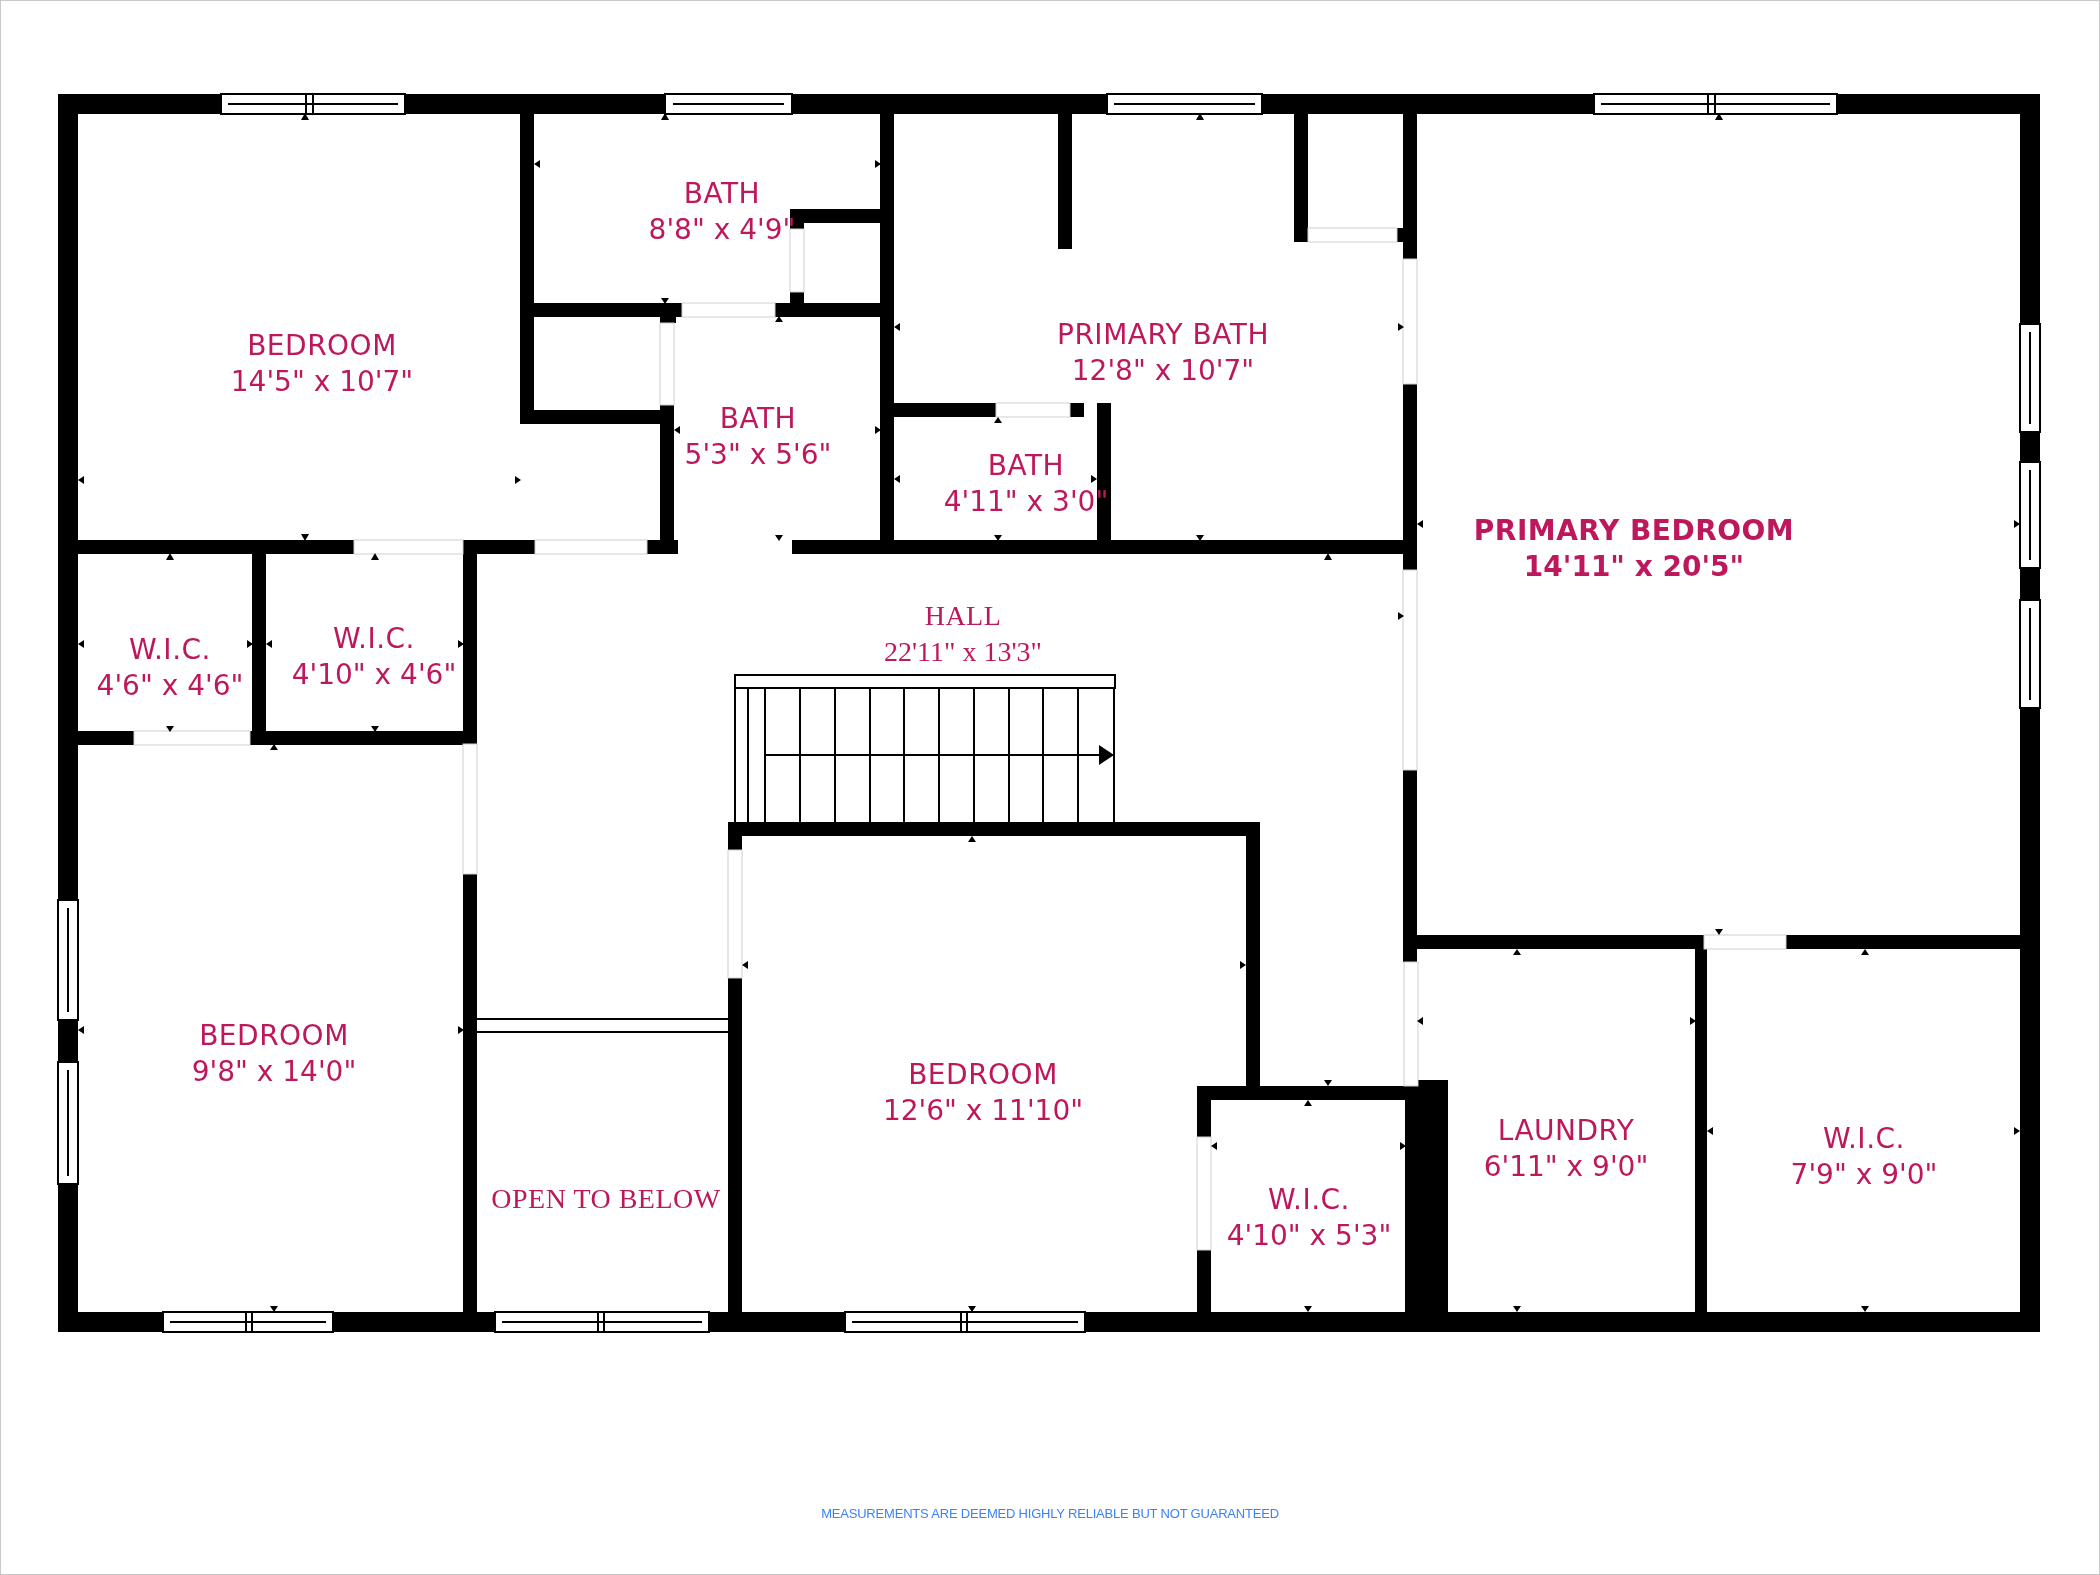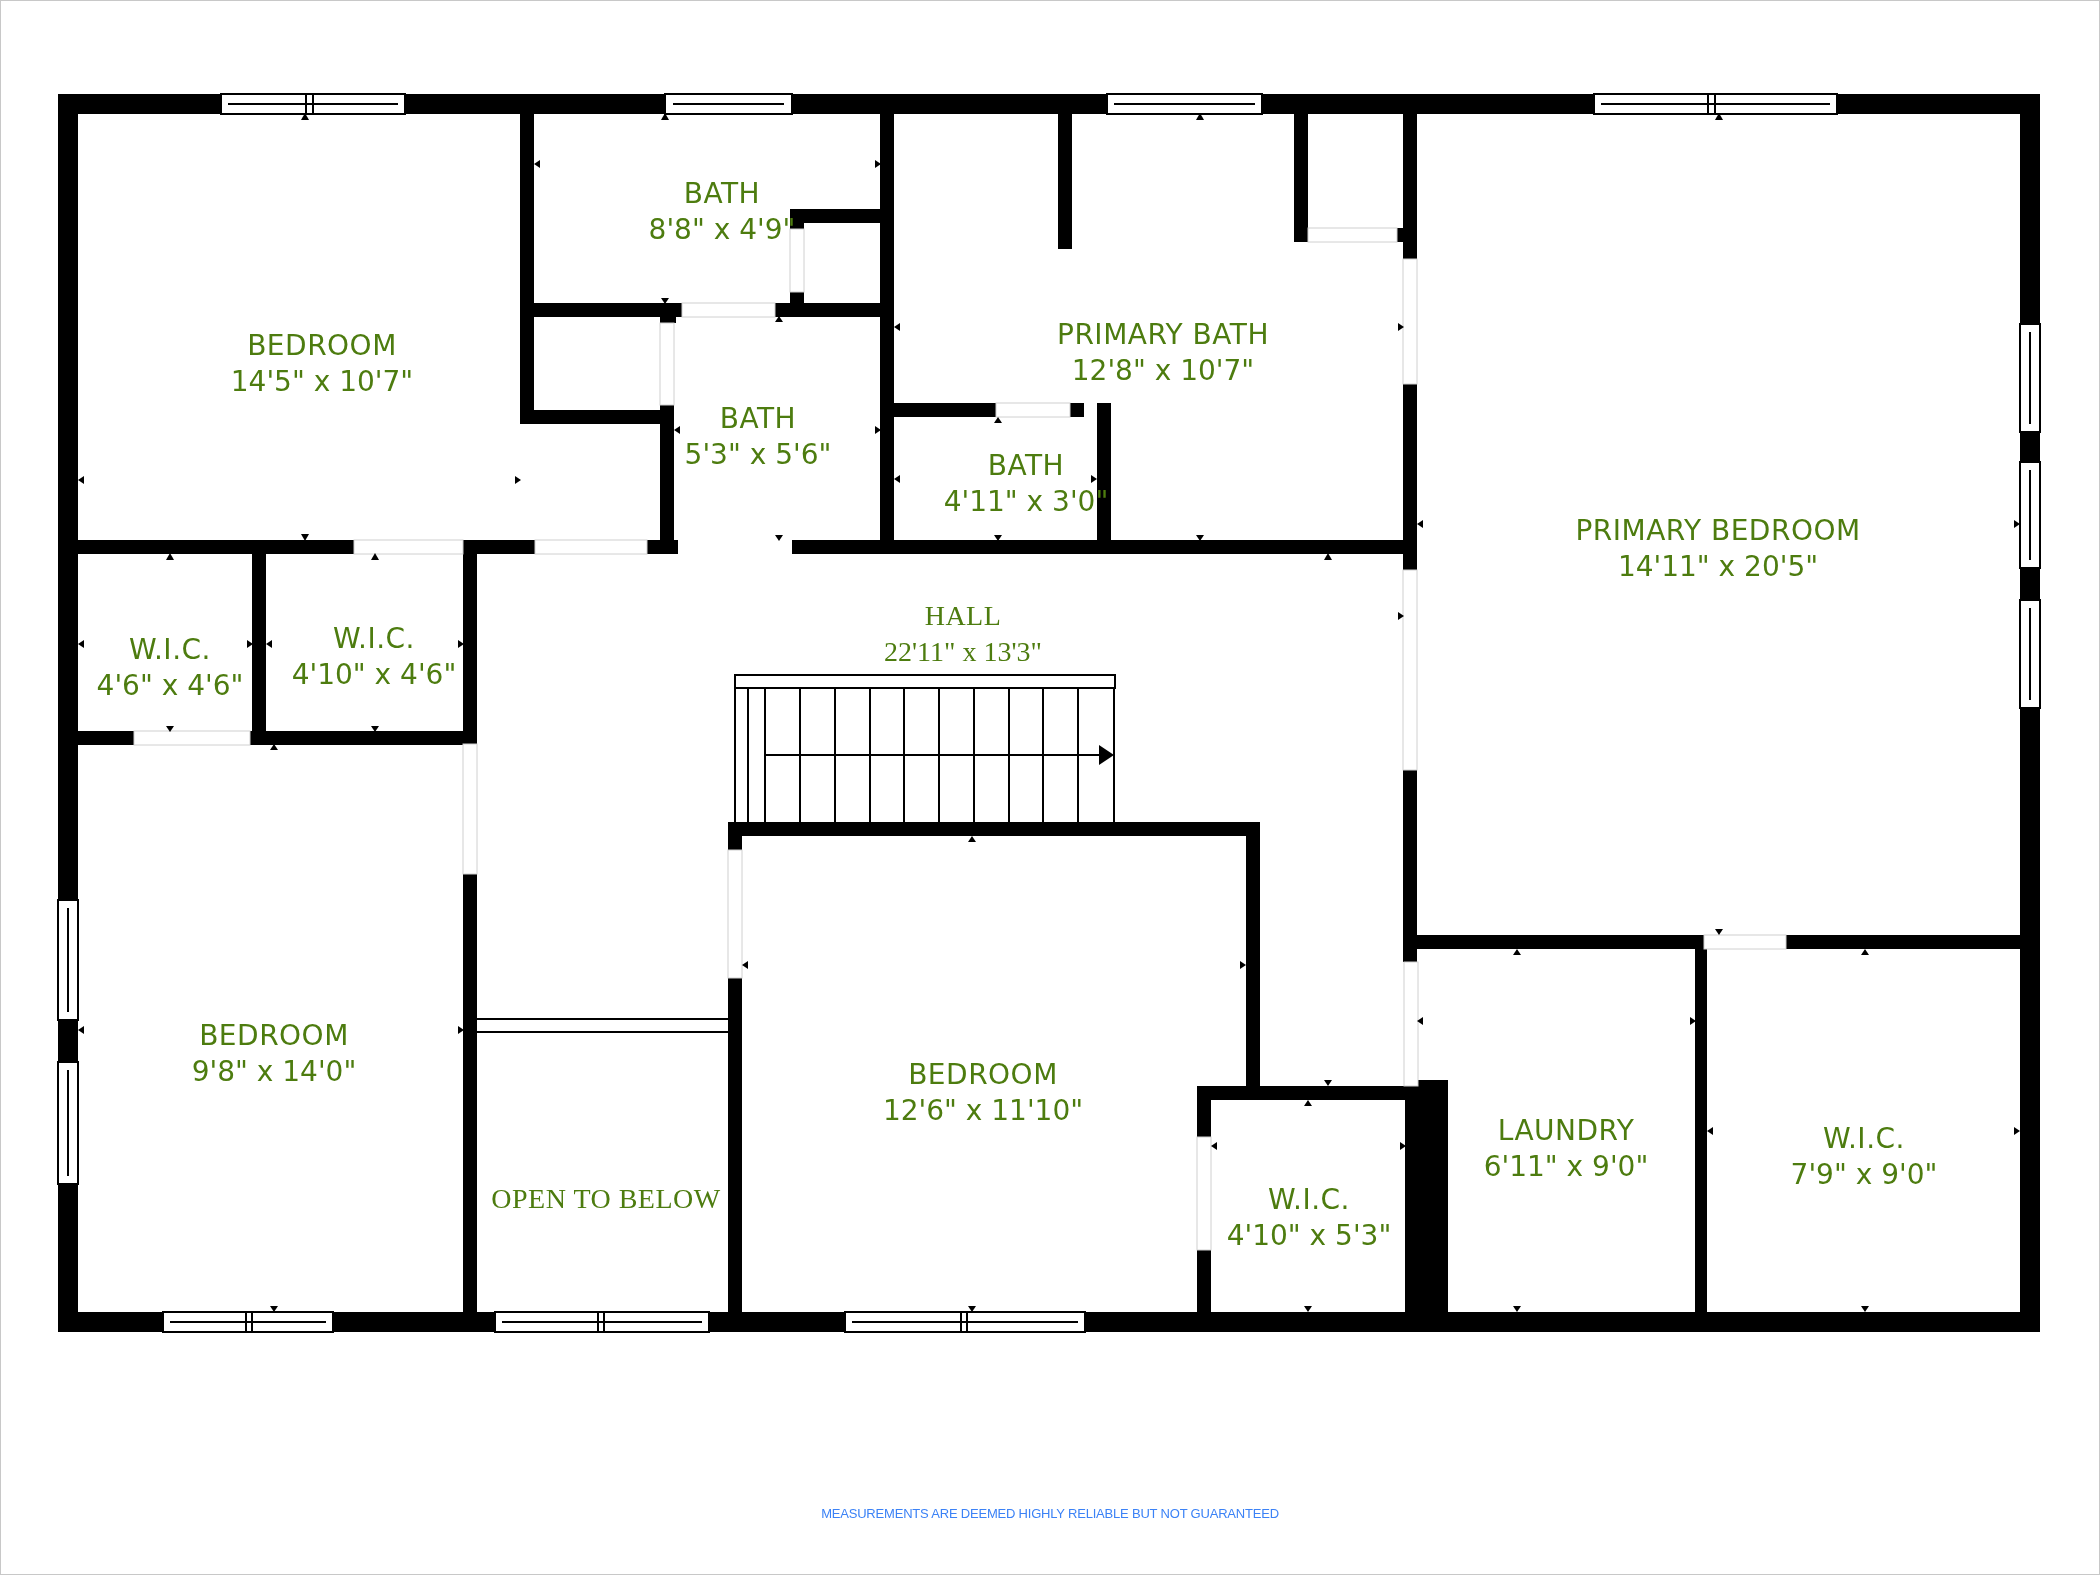--- a/index.html
+++ b/index.html
@@ -1,19 +1,19 @@
 <!DOCTYPE html>
 <html><head>
 <meta charset="utf-8">
 <style>
   html, body { margin: 0; padding: 0; background: #ffffff; }
   body { width: 2100px; height: 1575px; position: relative; overflow: hidden; font-family: "DejaVu Sans", "Liberation Sans", sans-serif; }
   #plan { position: absolute; left: 0; top: 0; width: 2100px; height: 1575px; }
   .frame { position: absolute; left: 0; top: 0; width: 2098px; height: 1573px; border: 1px solid #c8c8c8; pointer-events: none; }
-  .room-label { position: absolute; transform: translate(-50%, -50%); text-align: center; color: #4d7c0f; white-space: nowrap; line-height: 1.3; }
+  .room-label { position: absolute; transform: translate(-50%, -50%); text-align: center; color: #be185d; white-space: nowrap; line-height: 1.3; }
   .room-name { display: block; font-size: 28px; letter-spacing: 0.5px; }
   .room-dim { display: block; font-size: 28px; }
   .disclaimer { position: absolute; left: 1050px; top: 1506px; transform: translateX(-50%); font-size: 13px; color: #3b82f6; white-space: nowrap; font-family: "Liberation Sans", sans-serif; letter-spacing: -0.2px; }
   .wall { fill: #000; }
   .win { fill: #fff; stroke: #000; stroke-width: 2; }
   .winline { stroke: #000; stroke-width: 2; }
   .thin { stroke: #000; stroke-width: 2; fill: none; }
   .open { fill: #fff; stroke: #d0d0d0; stroke-width: 1; }
   .tri { fill: #000; }
 </style>
@@ -265,21 +265,21 @@
   <span class="room-dim">5'3" x 5'6"</span>
 </div>
 <div class="room-label" style="left:1163px;top:353px;text-align:center;">
   <span class="room-name">PRIMARY BATH</span>
   <span class="room-dim">12'8" x 10'7"</span>
 </div>
 <div class="room-label" style="left:1026px;top:484px;">
   <span class="room-name">BATH</span>
   <span class="room-dim">4'11" x 3'0"</span>
 </div>
-<div class="room-label" style="left:1718px;top:549px;">
+<div class="room-label" style="left:1634px;top:549px;font-weight:bold;">
   <span class="room-name">PRIMARY BEDROOM</span>
   <span class="room-dim">14'11" x 20'5"</span>
 </div>
 <div class="room-label" style="left:963px;top:634px;font-family:Liberation Serif, serif;">
   <span class="room-name">HALL</span>
   <span class="room-dim">22'11" x 13'3"</span>
 </div>
 <div class="room-label" style="left:170px;top:668px;">
   <span class="room-name">W.I.C.</span>
   <span class="room-dim">4'6" x 4'6"</span>

